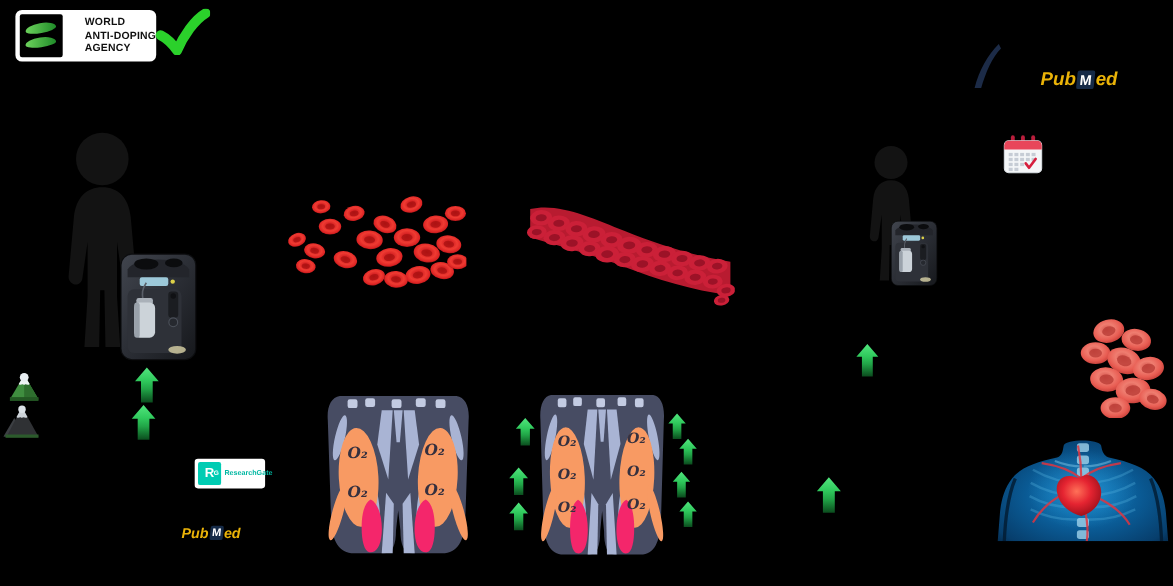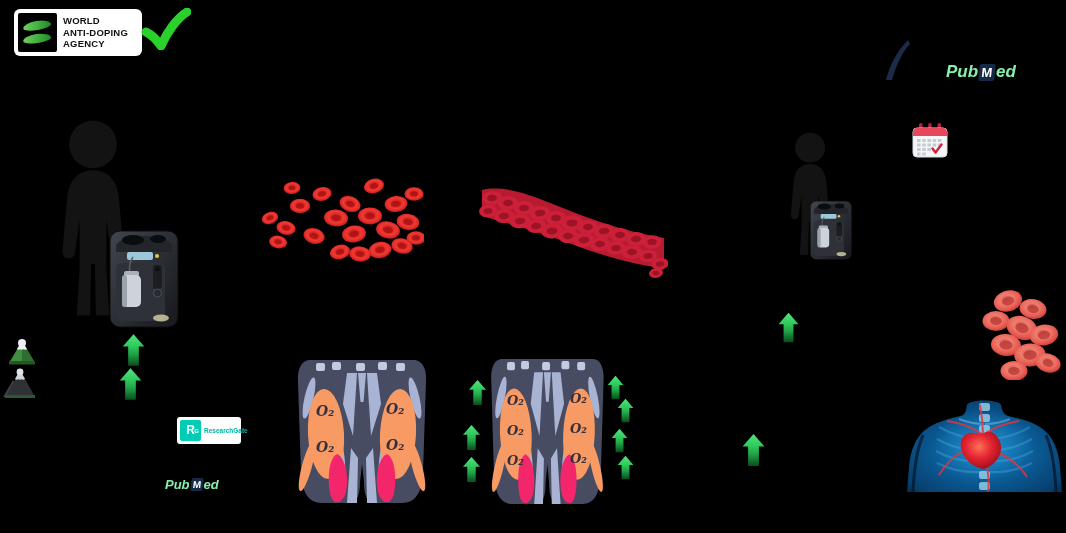--- a/index.html
+++ b/index.html
@@ -9,26 +9,26 @@
 
   
   .wada{left:14px;top:9px;width:128px;height:47px;background:#fff;border-radius:6px;
         display:flex;align-items:center;padding:0;box-sizing:border-box;}
   .wada-square{width:39px;height:39px;background:#000;margin-left:4px;border-radius:2px;
         position:relative;flex:0 0 auto;}
   .wada-leaf{position:absolute;left:5px;width:28px;height:9px;border-radius:50% 50% 50% 50%/60% 60% 40% 40%;
         background:linear-gradient(100deg,#6fd45e,#1e8a28);}
   .leaf1{top:8px;transform:rotate(-10deg);}
   .leaf2{top:21px;transform:rotate(-8deg);}
-  .wada-text{margin-left:6px;color:#101010;font-weight:bold;font-size:9.5px;line-height:11.5px;
+  .wada-text{margin-left:20px;color:#101010;font-weight:bold;font-size:9.5px;line-height:11.5px;
         letter-spacing:.2px;white-space:nowrap;}
 
   
   .pubmed{display:flex;align-items:center;font-weight:bold;font-style:italic;}
-  .pm-pub,.pm-ed{color:#86efac;}
+  .pm-pub,.pm-ed{color:#eab308;}
   .pm-m{display:inline-block;background:#152a47;color:#fff;font-style:normal;
         transform:skewX(-6deg);border-radius:2px;text-align:center;}
   .pubmed-top{left:946px;top:62px;font-size:17px;}
   .pubmed-top .pm-m{width:16px;height:17px;line-height:17px;font-size:13px;margin:0 1px;}
   .pubmed-left{left:165px;top:477px;font-size:13px;}
   .pubmed-left .pm-m{width:12px;height:13px;line-height:13px;font-size:10px;margin:0 1px;}
 
   
   .rgate{left:177px;top:417px;width:64px;height:27px;background:#fff;border-radius:3px;
         display:flex;align-items:center;box-sizing:border-box;padding:3px;}

